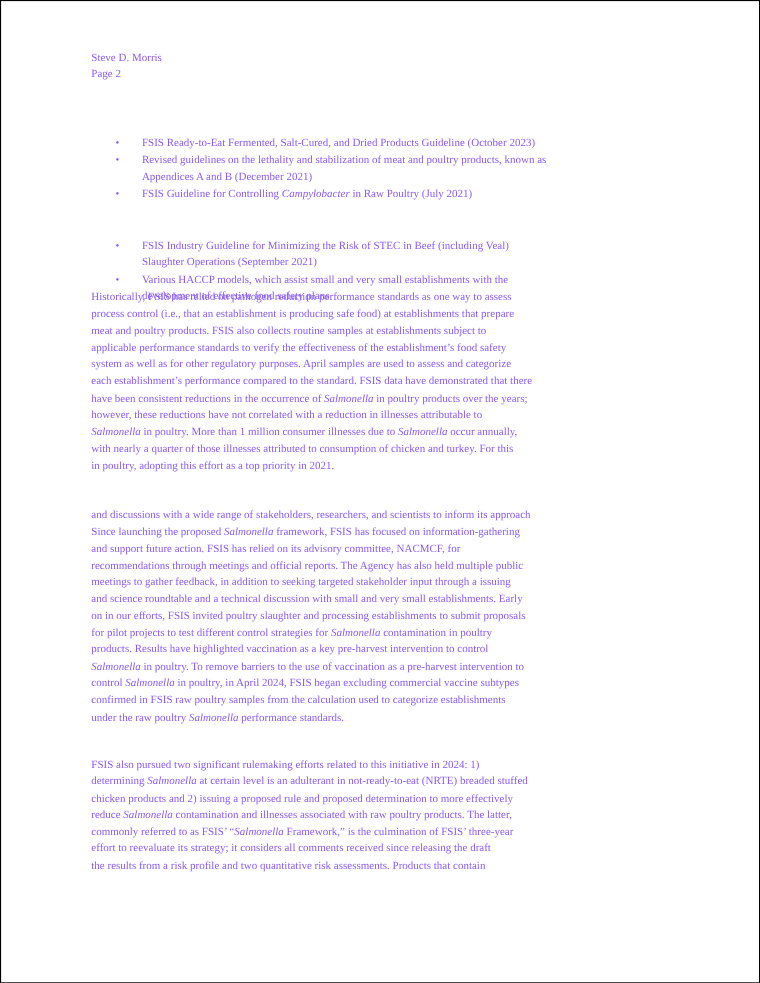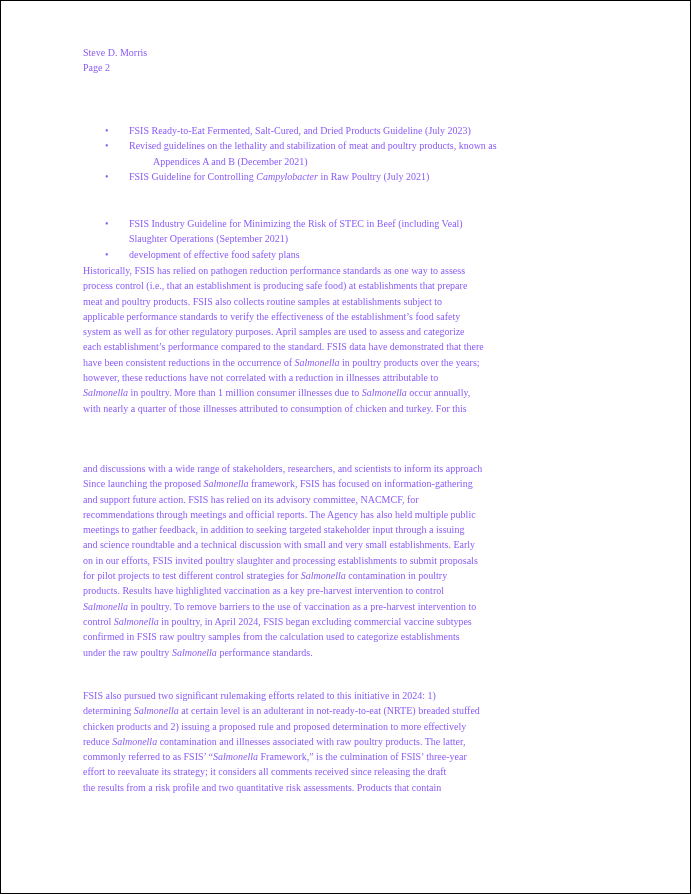--- a/index.html
+++ b/index.html
@@ -31,53 +31,55 @@
 
 <div class="page">
   <div class="header">
     <div>Steve D. Morris</div>
     <div>Page 2</div>
   </div>
 
   <ul class="bullets" id="bullets">
       <li>
         <span class="bul">•</span>
-        <span style="display: block;">FSIS Ready-to-Eat Fermented, Salt-Cured, and Dried Products Guideline (July 2023)</span>
+        <span style="display: block;">FSIS Ready-to-Eat Fermented, Salt-Cured, and Dried Products Guideline (October 2023)</span>
       </li>
       <li>
         <span class="bul">•</span>
         <span style="display: block;">Revised guidelines on the lethality and stabilization of meat and poultry products, known as</span>
-        <span style="display: block; margin-left: 24px;">Appendices A and B (December 2021)</span>
+        <span style="display: block;">Appendices A and B (December 2021)</span>
       </li>
       <li>
         <span class="bul">•</span>
         <span style="display: block;">FSIS Guideline for Controlling <i>Campylobacter</i> in Raw Poultry (July 2021)</span>
       </li>
       <li>
         <span class="bul">•</span>
         <span style="display: block; margin-top: 32px;">FSIS Industry Guideline for Minimizing the Risk of STEC in Beef (including Veal)</span>
         <span style="display: block;">Slaughter Operations (September 2021)</span>
       </li>
       <li>
         <span class="bul">•</span>
+        <span style="display: block;">Various HACCP models, which assist small and very small establishments with the</span>
         <span style="display: block;">development of effective food safety plans</span>
       </li>
     </ul>
 
   <p class="para p1">
       <span class="ln">Historically, FSIS has relied on pathogen reduction performance standards as one way to assess</span>
       <span class="ln">process control (i.e., that an establishment is producing safe food) at establishments that prepare</span>
       <span class="ln">meat and poultry products. FSIS also collects routine samples at establishments subject to</span>
       <span class="ln">applicable performance standards to verify the effectiveness of the establishment’s food safety</span>
       <span class="ln">system as well as for other regulatory purposes. April samples are used to assess and categorize</span>
       <span class="ln">each establishment’s performance compared to the standard. FSIS data have demonstrated that there</span>
       <span class="ln">have been consistent reductions in the occurrence of <i>Salmonella</i> in poultry products over the years;</span>
       <span class="ln">however, these reductions have not correlated with a reduction in illnesses attributable to</span>
       <span class="ln"><i>Salmonella</i> in poultry. More than 1 million consumer illnesses due to <i>Salmonella</i> occur annually,</span>
       <span class="ln">with nearly a quarter of those illnesses attributed to consumption of chicken and turkey. For this</span>
+      <span class="ln">in poultry, adopting this effort as a top priority in 2021.</span>
     </p>
   <p class="para p2">
       <span class="ln">and discussions with a wide range of stakeholders, researchers, and scientists to inform its approach</span>
       <span class="ln">Since launching the proposed <i>Salmonella</i> framework, FSIS has focused on information-gathering</span>
       <span class="ln">and support future action. FSIS has relied on its advisory committee, NACMCF, for</span>
       <span class="ln">recommendations through meetings and official reports. The Agency has also held multiple public</span>
       <span class="ln">meetings to gather feedback, in addition to seeking targeted stakeholder input through a issuing</span>
       <span class="ln">and science roundtable and a technical discussion with small and very small establishments. Early</span>
       <span class="ln">on in our efforts, FSIS invited poultry slaughter and processing establishments to submit proposals</span>
       <span class="ln">for pilot projects to test different control strategies for <i>Salmonella</i> contamination in poultry</span>

